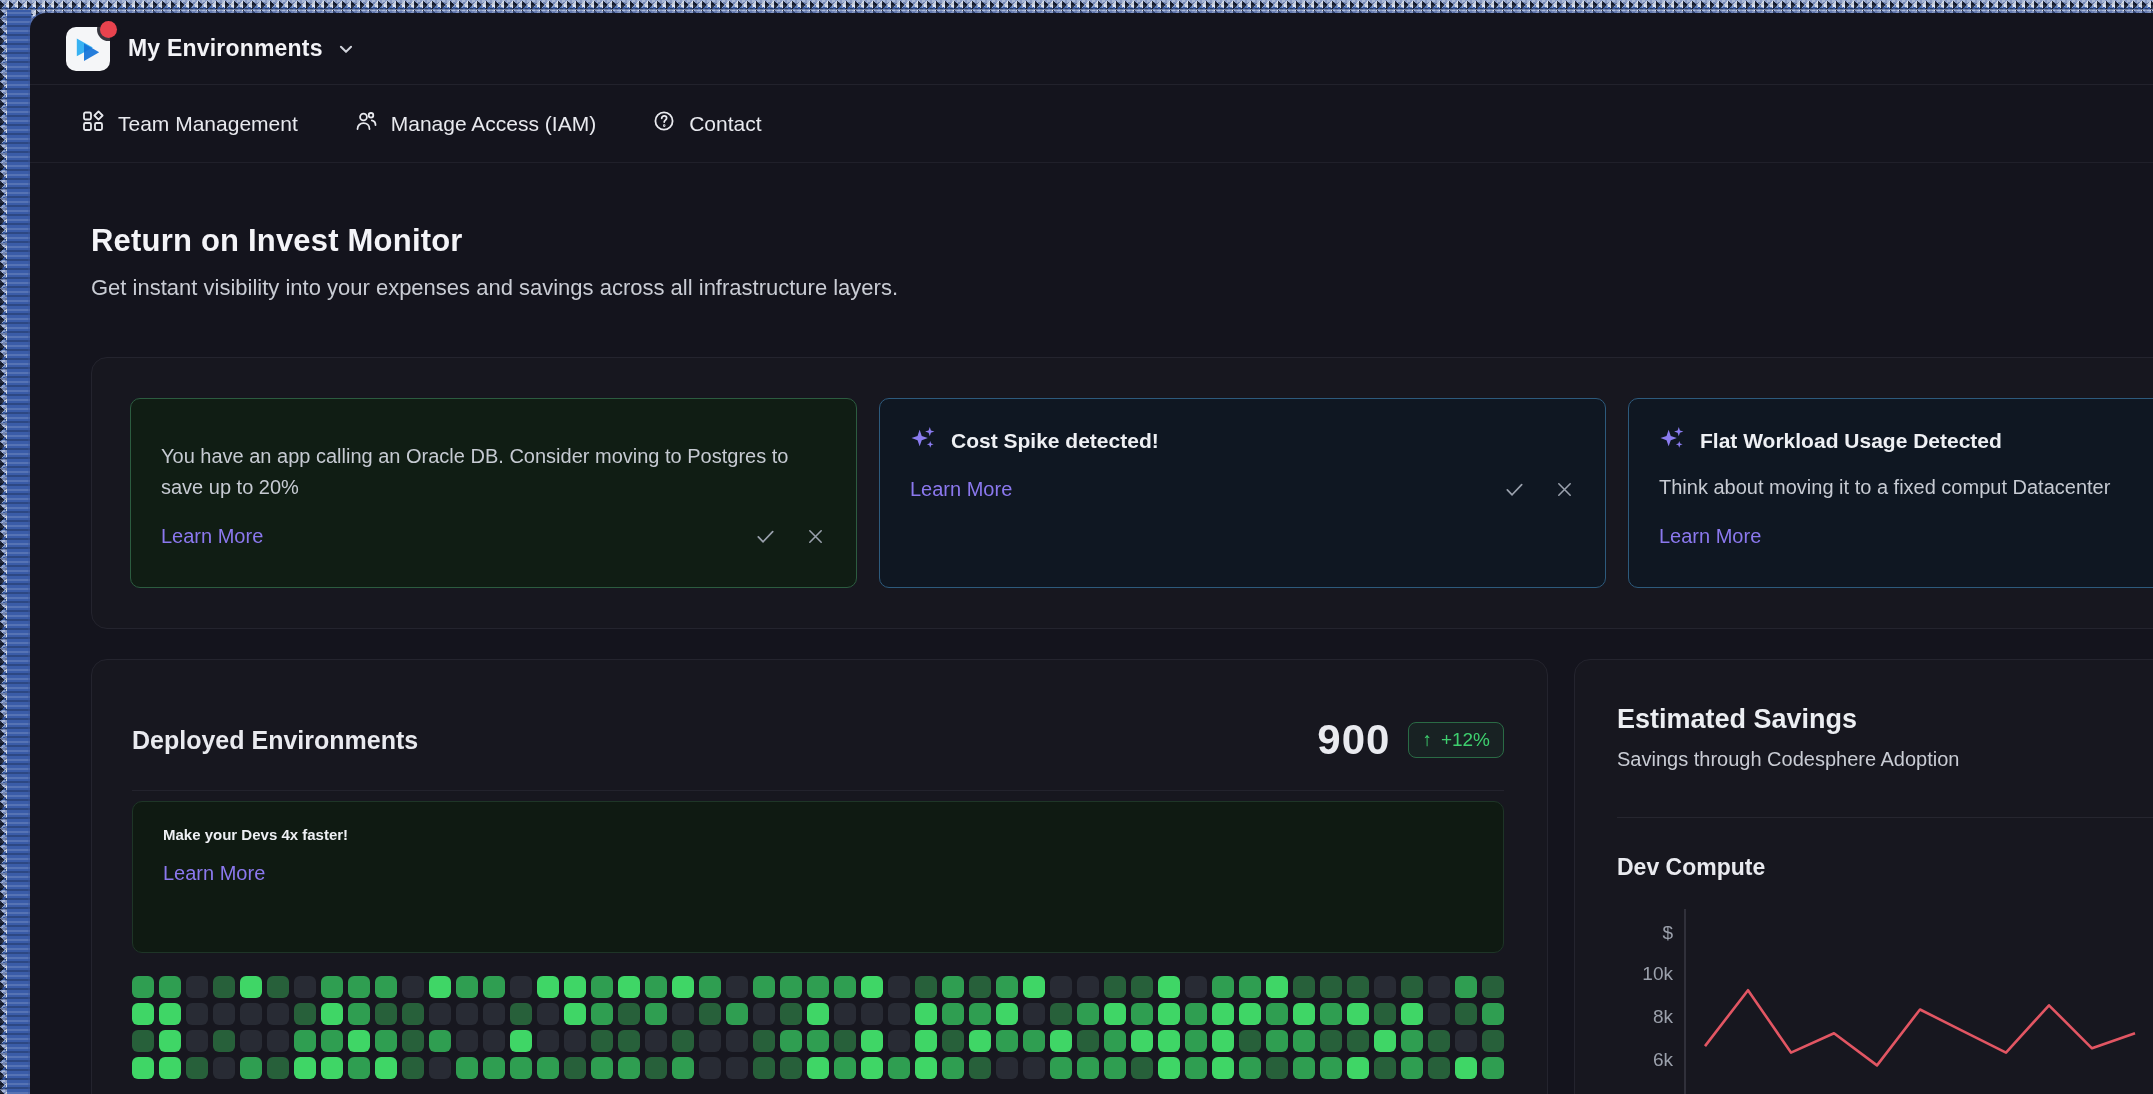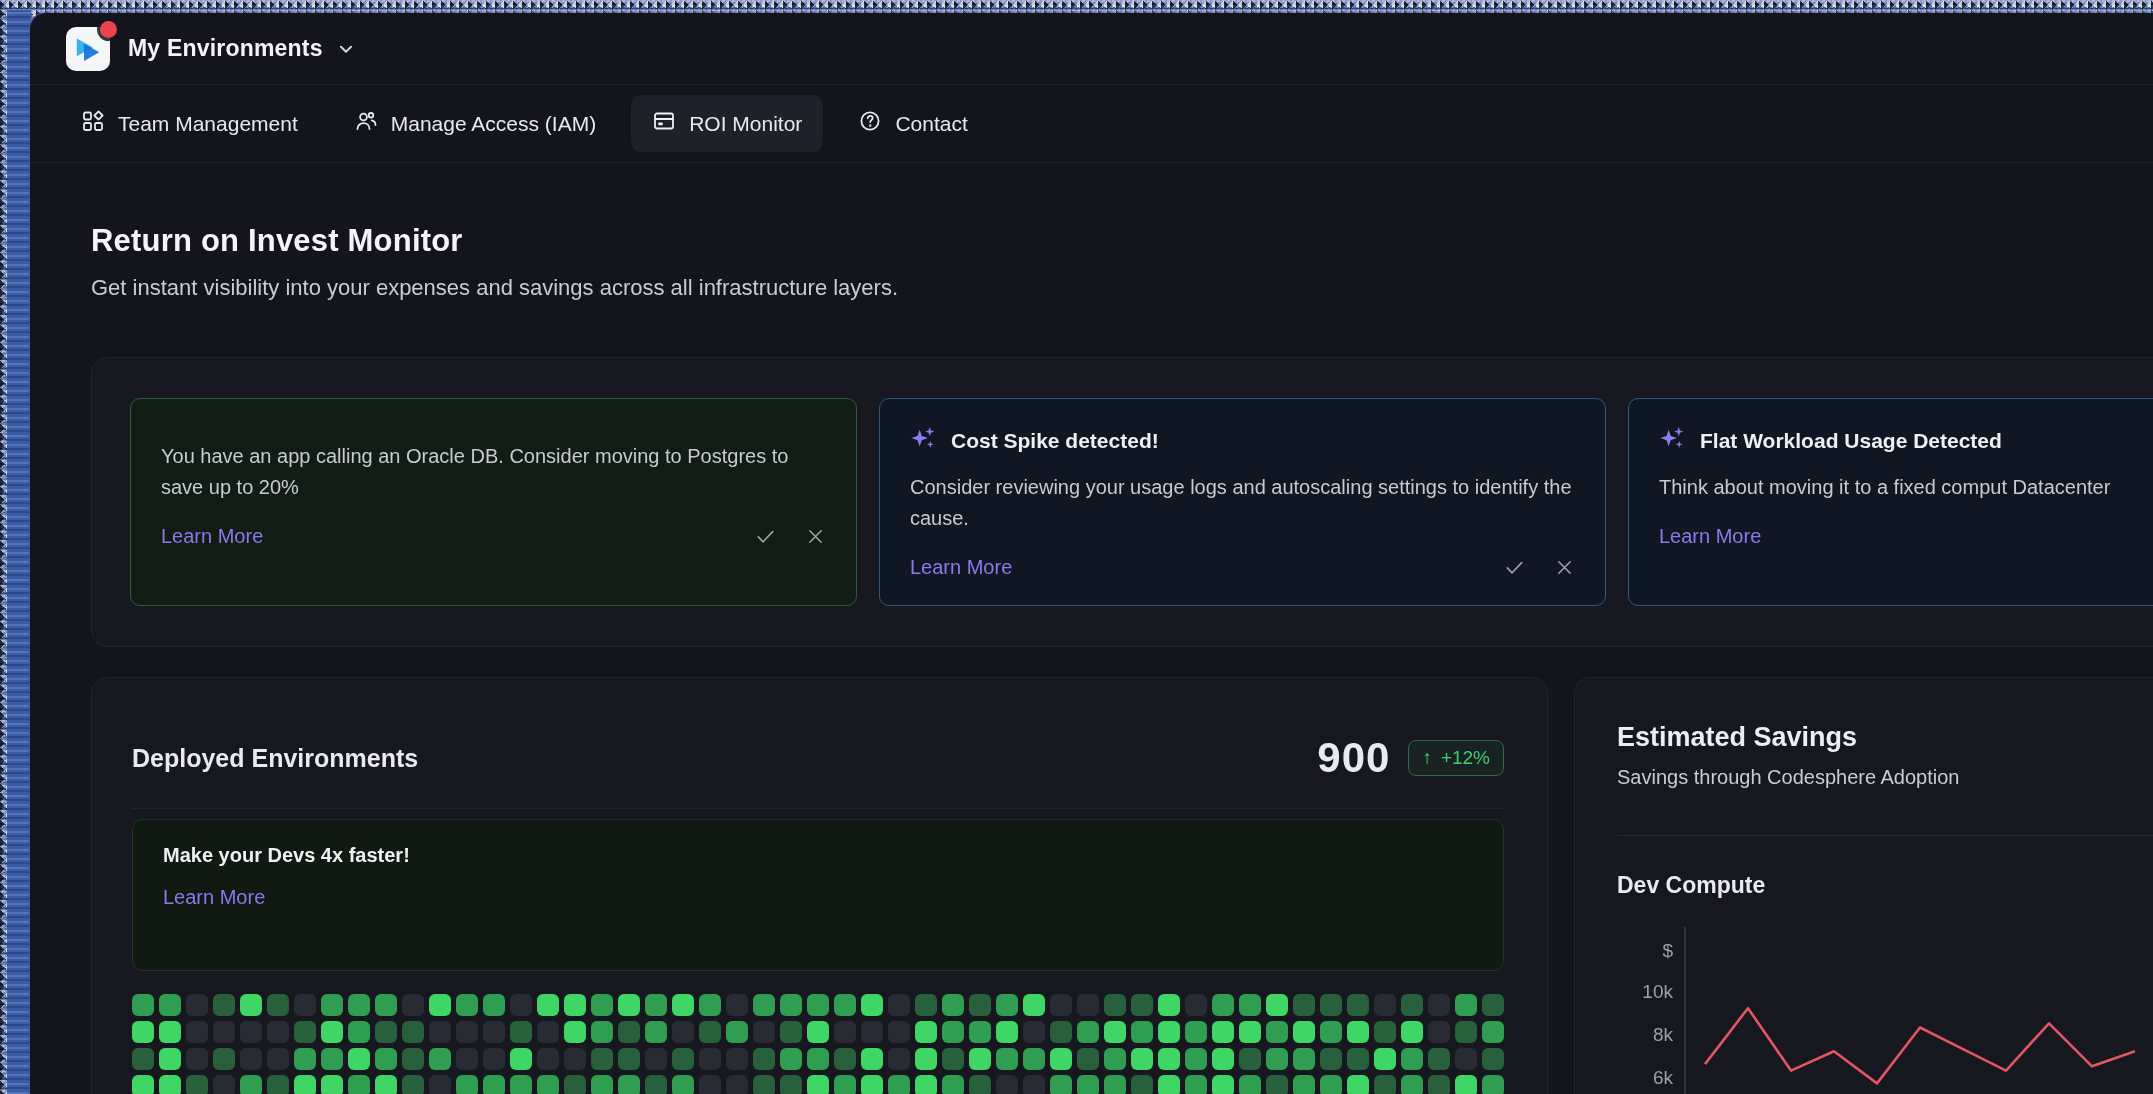--- a/index.html
+++ b/index.html
@@ -85,21 +85,21 @@
   .trend-badge {
     display: flex; align-items: center; gap: 9px;
     border: 1px solid #2a6b45; background: rgba(34,94,58,.16); color: #3ecf6e;
     font-size: 19px; padding: 6px 13px; border-radius: 8px;
   }
   .hdivider { margin-top: 26px; border-top: 1px solid #23232d; }
   .inner-card {
     margin-top: 10px; background: #0f1a12; border: 1px solid #1e3527;
     border-radius: 10px; padding: 24px 30px; height: 152px;
   }
-  .inner-title { font-size: 20px; font-weight: 700; color: #eef0f4; }
+  .inner-title { font-size: 15px; font-weight: 700; color: #eef0f4; }
   .inner-body { margin-top: 14px; font-size: 20px; color: #c6cad2; }
   .inner-link { margin-top: 19px; display: inline-block; }
   .heatmap { margin-top: 23px; display: grid; grid-template-columns: repeat(51, 22px); gap: 5px; }
   .hm-cell { width: 22px; height: 22px; border-radius: 6px; }
   
   .panel-right { width: 700px; height: 760px; padding: 44px 0 0 42px; }
   .savings-title { font-size: 27px; font-weight: 700; color: #eceef2; }
   .savings-subtitle { margin-top: 13px; font-size: 20px; color: #c9ccd4; }
   .rdivider { margin-top: 46px; width: 540px; border-top: 1px solid #26262f; }
   .section-title { margin-top: 36px; font-size: 23px; font-weight: 700; color: #e9eaef; }
@@ -145,30 +145,20 @@
     <div class="tab">
       <span>
         <svg width="24" height="24" viewBox="0 0 24 24" fill="none" stroke="#e8e9ee" stroke-width="1.8" stroke-linecap="round">
           <circle cx="9.5" cy="8" r="3.4"></circle>
           <path d="M3.5 20 c0-3.6 2.7-5.8 6-5.8 s6 2.2 6 5.8"></path>
           <circle cx="17" cy="6.3" r="2.3"></circle>
           <path d="M17.8 11.4 c2.3 .5 3.7 2.4 3.7 4.7"></path>
         </svg>
       </span>
       <span>Manage Access (IAM)</span>
-    </div>
-    <div class="tab active">
-      <span>
-        <svg width="24" height="24" viewBox="0 0 24 24" fill="none" stroke="#eef0f4" stroke-width="1.8">
-          <rect x="3" y="4.5" width="18" height="15" rx="2"></rect>
-          <line x1="3" y1="10" x2="21" y2="10"></line>
-          <rect x="6.2" y="13.6" width="4.6" height="2.6" rx="0.8" fill="#eef0f4" stroke="none"></rect>
-        </svg>
-      </span>
-      <span>ROI Monitor</span>
     </div>
     <div class="tab">
       <span>
         <svg width="24" height="24" viewBox="0 0 24 24" fill="none" stroke="#e8e9ee" stroke-width="1.8" stroke-linecap="round">
           <circle cx="12" cy="12" r="8.6"></circle>
           <path d="M9.7 9.3 c0-1.4 1.1-2.5 2.5-2.5 1.4 0 2.4 1 2.4 2.3 0 2-2.4 2.1-2.4 4"></path>
           <circle cx="12.2" cy="16.6" r="0.4" fill="#e8e9ee"></circle>
         </svg>
       </span>
       <span>Contact</span>
@@ -204,21 +194,20 @@
         <div class="card-head">
           <span>
             <svg width="27" height="27" viewBox="0 0 28 28" fill="#8b7cf0">
               <path d="M10 5 L12.2 11.3 L18.5 13.5 L12.2 15.7 L10 22 L7.8 15.7 L1.5 13.5 L7.8 11.3 Z"></path>
               <path d="M20.5 2 L21.7 5.6 L25.3 6.8 L21.7 8 L20.5 11.6 L19.3 8 L15.7 6.8 L19.3 5.6 Z"></path>
               <path d="M21 16.5 L21.9 19.1 L24.5 20 L21.9 20.9 L21 23.5 L20.1 20.9 L17.5 20 L20.1 19.1 Z"></path>
             </svg>
           </span>
           <span class="card-title">Cost Spike detected!</span>
         </div>
-        <div class="card-body">Consider reviewing your usage logs and autoscaling settings to identify the cause.</div>
         <div class="card-foot">
           <a class="learn-more">Learn More</a>
           <div class="card-actions">
             <button class="icon-btn">
               <svg width="23" height="23" viewBox="0 0 24 24" fill="none" stroke="#9aa1ad" stroke-width="1.8" stroke-linecap="round" stroke-linejoin="round">
                   <path d="M4.5 12.5 L9.5 17.5 L19.5 7"></path>
                 </svg>
             </button>
             <button class="icon-btn">
               <svg width="21" height="21" viewBox="0 0 24 24" fill="none" stroke="#9aa1ad" stroke-width="1.8" stroke-linecap="round">

